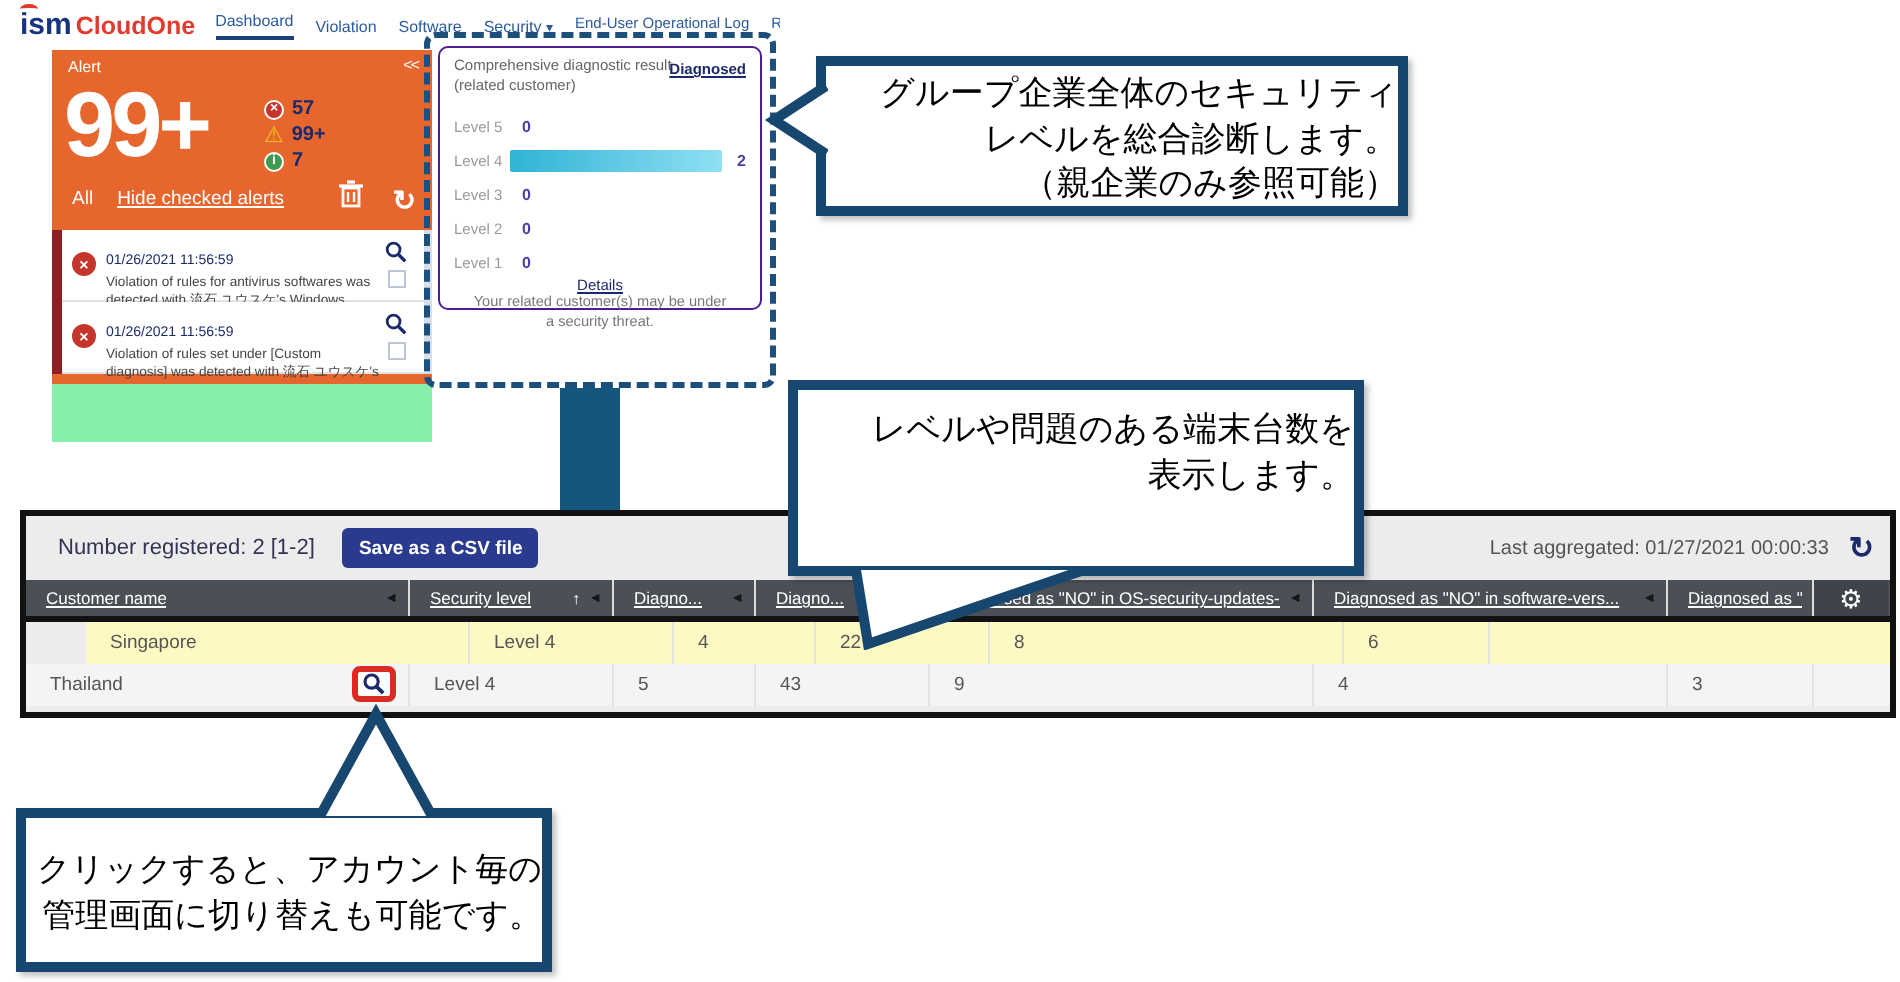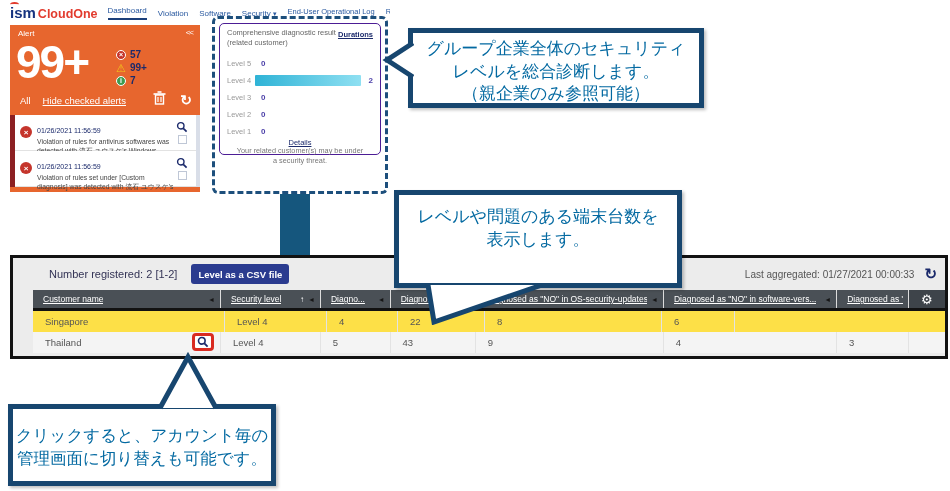--- a/index.html
+++ b/index.html
@@ -15,21 +15,21 @@
   .logo .arc { position:absolute; left:0px; top:-2px; width:9px; height:5px;
                border-top:2.5px solid #E23B2E; border-radius:50% 50% 0 0; }
   .logo .one { font-size:12.5px; font-weight:bold; color:#E23B2E; margin-left:2px; }
   .tabs { display:flex; align-items:center; gap:11px; height:24px; }
   .tab { font-size:8px; color:#2B5AA0; white-space:nowrap; padding-top:2px; cursor:pointer; }
   .tab.active { border-bottom:2px solid #1B3F7A; padding-bottom:3px; }
   .tab.twoline { font-size:7.5px; text-align:center; line-height:1.25; padding-top:0; }
   .caret { font-size:7px; color:#2B5AA0; }
 
   
-  .alert { position:absolute; left:10px; top:25px; width:190px; height:167px; background:#86efac; }
+  .alert { position:absolute; left:26px; top:25px; width:190px; height:196px; background:#86efac; }
   .alert-orange { position:relative; width:100%; height:90px; background:#E7662E; color:#fff; }
   .alert-title { position:absolute; left:8px; top:4px; font-size:8px; }
   .alert-collapse { position:absolute; right:7px; top:3px; font-size:8px; letter-spacing:-1px; cursor:pointer; }
   .alert-big { position:absolute; left:6px; top:10px; font-size:46px; font-weight:bold; letter-spacing:-2px; }
   .sev { position:absolute; left:106px; top:24px; display:flex; flex-direction:column; gap:2px; }
   .sev-row { display:flex; align-items:center; gap:4px; }
   .sev-val { font-size:10px; color:#1B2A6B; font-weight:bold; }
   .ic-circle { width:10px; height:10px; border-radius:50%; display:flex; align-items:center;
                justify-content:center; font-size:7px; font-weight:bold; color:#fff; }
   .ic-err { background:#C5352C; border:1px solid #fff; }
@@ -72,49 +72,49 @@
                   color:#1B2A6B; text-decoration:underline; cursor:pointer; }
 
   
   .arrow-shaft { position:absolute; left:280px; top:194px; width:30px; height:70px; background:#15567D; }
   .arrow-head { position:absolute; left:262px; top:262px; width:0; height:0;
                 border-left:33px solid transparent; border-right:33px solid transparent;
                 border-top:28px solid #15567D; }
 
   
   .co { position:absolute; background:#fff; border:5px solid #17466F;
-        box-shadow:2px 2px 3px rgba(0,0,0,0.25); z-index:30; text-align:center;
-        color:#0369a1; }
+        box-shadow:2px 2px 3px rgba(0,0,0,0.25); z-index:30; text-align:right;
+        color:#000000;font-family:Liberation Mono, monospace; }
   .co .ln { display:block; }
   .co1 { left:408px; top:28px; width:296px; height:80px; font-size:17px; line-height:1.33; padding-top:5px; }
   .co2 { left:394px; top:190px; width:288px; height:98px; font-size:17px; line-height:1.35; padding-top:11px; }
   .co3 { left:8px; top:404px; width:268px; height:82px; font-size:16.5px; line-height:1.4; padding-top:15px; }
   .tail { position:absolute; z-index:31; }
 
   
   .tbl { position:absolute; left:10px; top:255px; width:938px; height:104px;
-         border:3px solid #121212; background:#ECECEC; z-index:5;padding-left:20px; }
+         border:3px solid #121212; background:#ECECEC; z-index:5; }
   .tbl-top { position:relative; height:32px; display:flex; align-items:center; }
   .nreg { margin-left:16px; font-size:11px; color:#333355; }
   .csv-btn { margin-left:14px; width:98px; height:20px; background:#2A3B8F; color:#fff; border:none;
              border-radius:3px; font-size:9.5px; font-weight:bold; font-family:"Liberation Sans",sans-serif;
              cursor:pointer; }
   .lastagg { margin-left:auto; font-size:10px; color:#555; }
   .tbl-refresh { margin-left:10px; margin-right:8px; font-size:15px; font-weight:bold; color:#1B2A6B; cursor:pointer; }
   .thead { display:flex; height:21px; background:#4A5056; border-bottom:3px solid #121212; }
   .th { display:flex; align-items:center; padding:0 5px 0 10px; border-right:1px solid #dcdcdc;
         overflow:hidden; cursor:pointer; }
   .thl { font-size:8.5px; color:#fff; text-decoration:underline; white-space:nowrap; overflow:hidden; }
   .sort { font-size:8px; color:#fff; margin-left:auto; padding-left:4px; }
   .pin { font-size:7px; color:#151515; margin-left:auto; padding-left:4px; }
   .th .sort + .pin { margin-left:0; }
   .gearcell { background:#3E444A; justify-content:center; padding:0; border-right:none; }
   .gear { font-size:13px; color:#fff; cursor:pointer; }
   .tr { display:flex; height:21px; }
-  .r1 { background:#fde047; }
+  .r1 { background:#fef9c3;margin-left:30px; }
   .r2 { background:#F4F4F4; }
   .td { position:relative; display:flex; align-items:center; padding-left:12px;
         border-right:1px solid #e3e3e3; font-size:9.5px; color:#555; overflow:hidden; }
   .c1{width:192px;} .c2{width:102px;} .c3{width:71px;} .c4{width:87px;}
   .c5{width:192px;} .c6{width:177px;} .c7{width:73px;} .c8{width:37px; border-right:none;}
   .mag-hl { position:absolute; right:6px; top:1px; width:22px; height:18px; border:3px solid #D92B21;
             border-radius:4px; background:#fff; display:flex; align-items:center; justify-content:center;
             cursor:pointer; z-index:6; }
 </style>
 </head>
@@ -211,21 +211,21 @@
         <span class="chk"></span>
       </div>
       <div class="alert-scroll"></div>
     </div>
     <div class="alert-bottom"></div>
   </div>
 
   <div class="diag-outline"></div>
   <div class="diag">
     <div class="diag-title">Comprehensive diagnostic result (related customer)</div>
-    <span class="diag-dur">Durations</span>
+    <span class="diag-dur">Diagnosed</span>
     <div style="margin-top:8px;">
       <div class="lvl-row">
         <span class="lvl-lab">Level 5</span>
         <span class="lvl-val">0</span>
       </div>
       <div class="lvl-row">
         <span class="lvl-lab">Level 4</span>
         <span class="lvl-bar"></span>
         <span class="lvl-val">2</span>
       </div>
@@ -270,21 +270,21 @@
     <span class="ln">クリックすると、アカウント毎の</span>
     <span class="ln">管理画面に切り替えも可能です。</span>
   </div>
   <svg class="tail" style="left:152px; top:352px;" width="80" height="58">
     <path d="M8,56 L36,5 L64,56" fill="#ffffff" stroke="#17466F" stroke-width="5"></path>
   </svg>
 
   <div class="tbl">
     <div class="tbl-top">
       <span class="nreg">Number registered: 2  [1-2]</span>
-      <button class="csv-btn">Level as a CSV file</button>
+      <button class="csv-btn">Save as a CSV file</button>
       <span class="lastagg">Last aggregated: 01/27/2021 00:00:33</span>
       <span class="tbl-refresh">↻</span>
     </div>
     <div class="thead">
       <div class="th c1">
         <span class="thl">Customer name</span>
         <span class="pin">◄</span>
       </div>
       <div class="th c2">
         <span class="thl">Security level</span>

